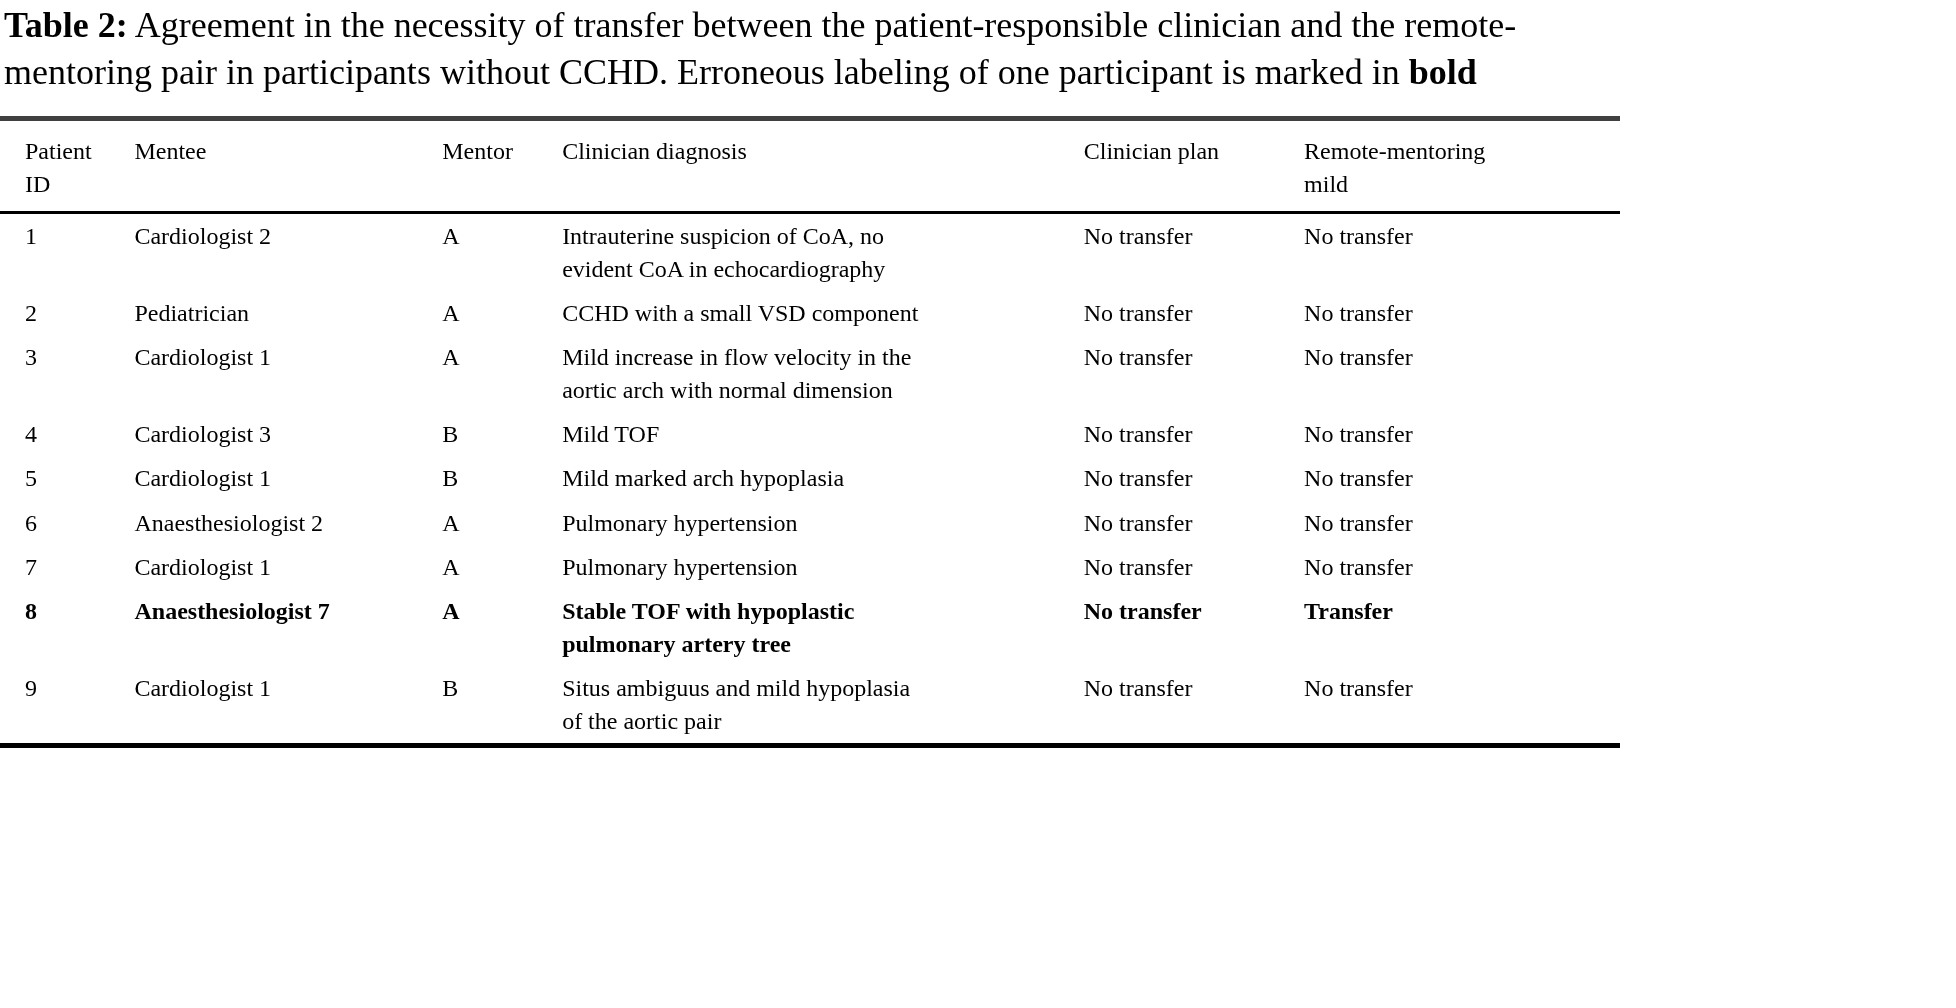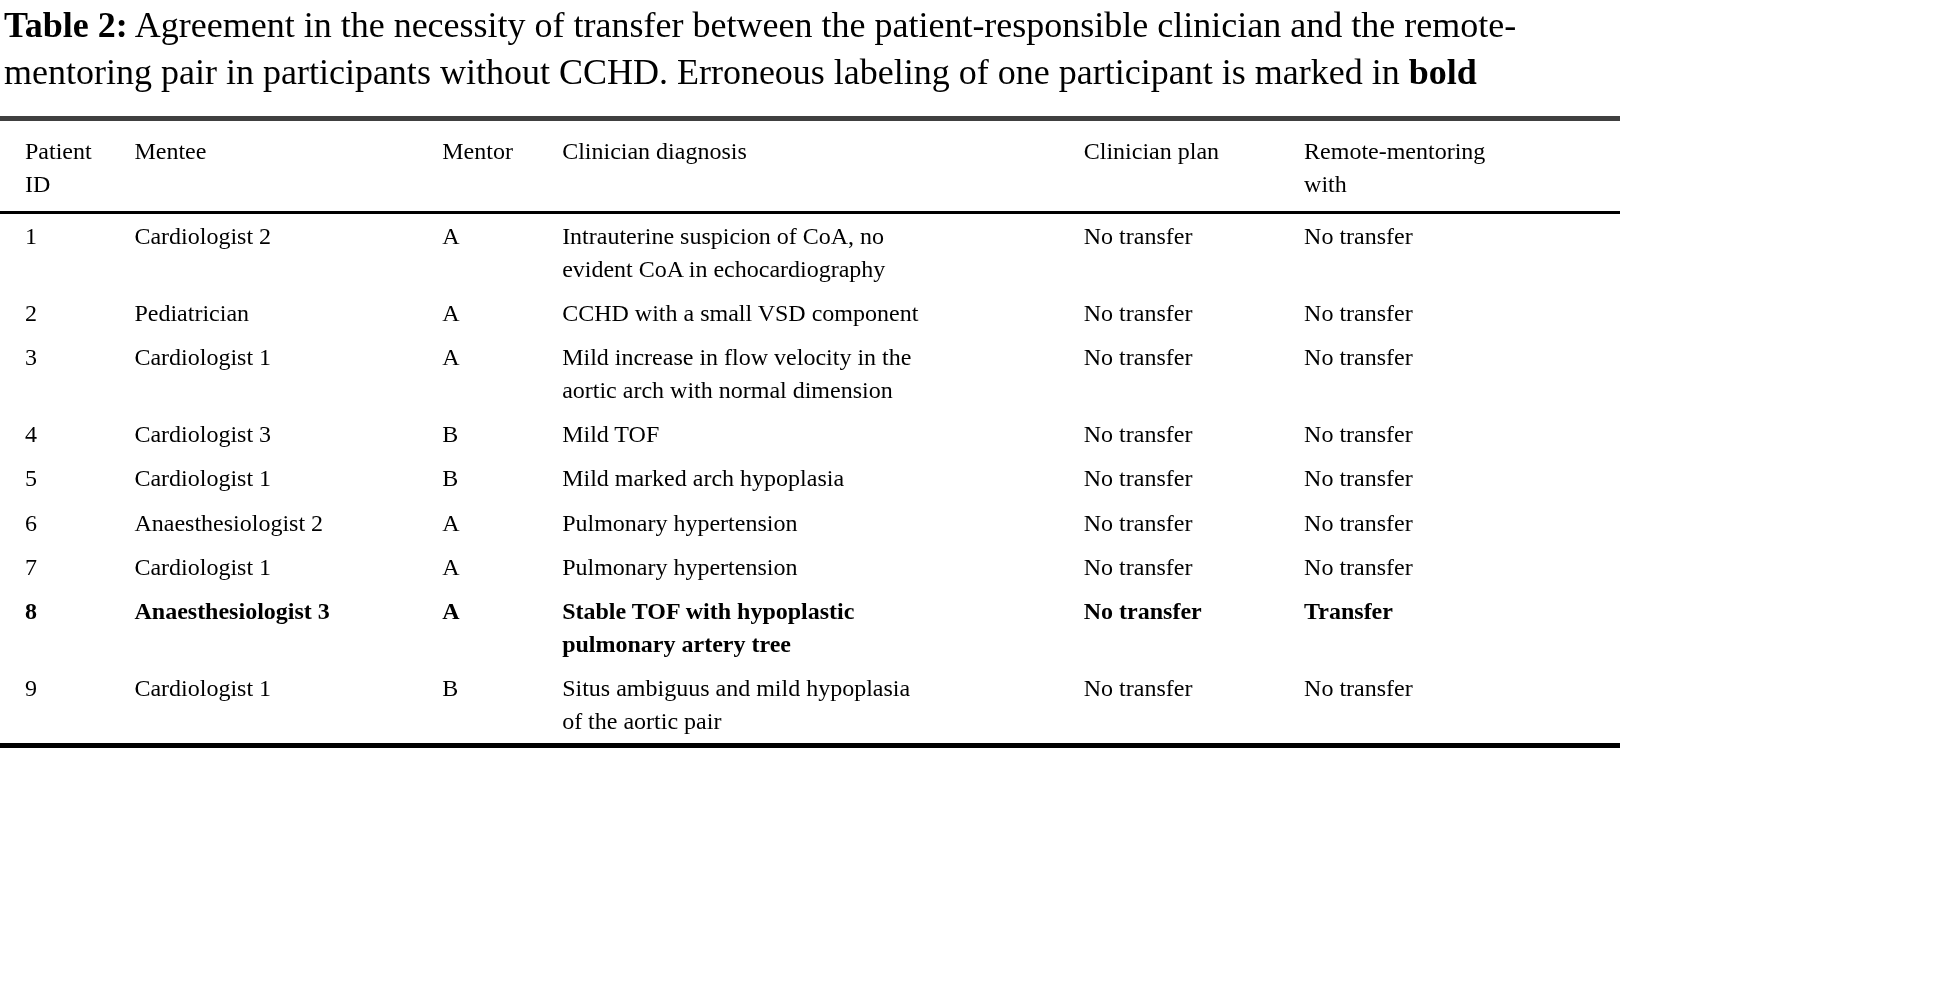--- a/index.html
+++ b/index.html
@@ -83,21 +83,21 @@
     </colgroup>
     <thead>
       <tr>
         <th>Patient
 ID</th>
         <th>Mentee</th>
         <th>Mentor</th>
         <th>Clinician diagnosis</th>
         <th>Clinician plan</th>
         <th>Remote-mentoring
-with</th>
+mild</th>
       </tr>
     </thead>
     <tbody>
         <tr>
     <td>1</td>
     <td>Cardiologist 2</td>
     <td>A</td>
     <td>Intrauterine suspicion of CoA, no
 evident CoA in echocardiography</td>
     <td>No transfer</td>
@@ -147,21 +147,21 @@
         <tr>
     <td>7</td>
     <td>Cardiologist 1</td>
     <td>A</td>
     <td>Pulmonary hypertension</td>
     <td>No transfer</td>
     <td>No transfer</td>
   </tr>
         <tr class="bold-row">
     <td>8</td>
-    <td>Anaesthesiologist 3</td>
+    <td>Anaesthesiologist 7</td>
     <td>A</td>
     <td>Stable TOF with hypoplastic
 pulmonary artery tree</td>
     <td>No transfer</td>
     <td>Transfer</td>
   </tr>
         <tr>
     <td>9</td>
     <td>Cardiologist 1</td>
     <td>B</td>

